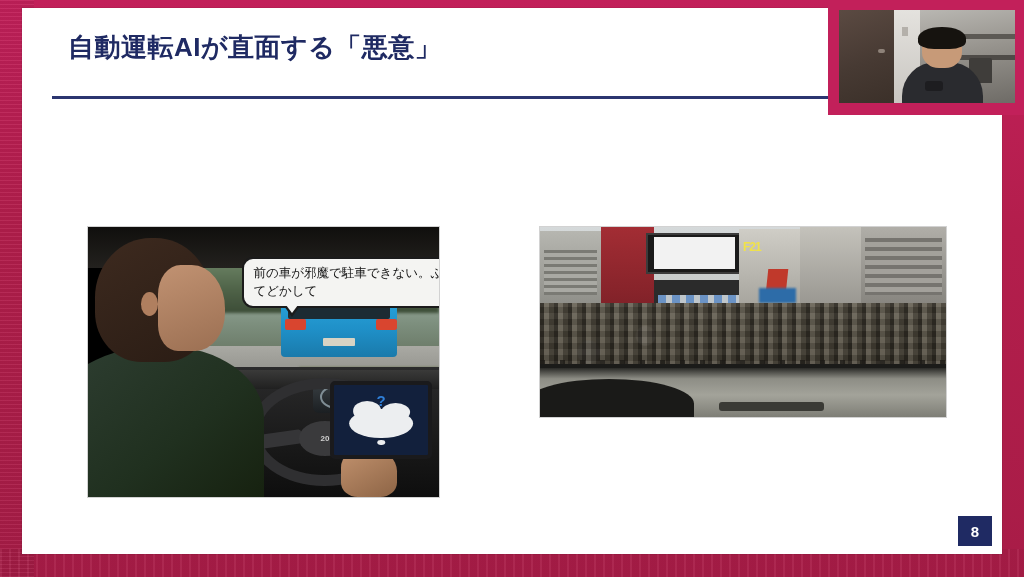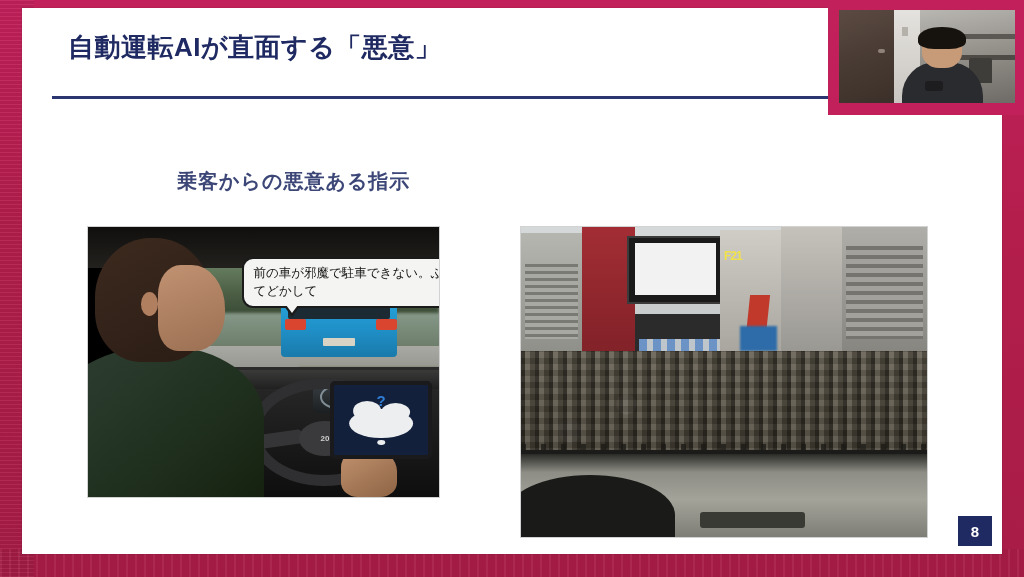--- a/index.html
+++ b/index.html
@@ -142,21 +142,21 @@
   #caption-right{ left:618px; top:160px; }
 
   
   .photo{
     position:absolute;
     overflow:hidden;
     border:1px solid #d2d2d2;
     background:#000;
   }
   #photo-driver{ left:65px; top:218px; width:353px; height:272px; }
-  #photo-crossing{ left:498px; top:218px; width:408px; height:312px; }
+  #photo-crossing{ left:517px; top:218px; width:408px; height:192px; }
 
   
   .car-ceiling{
     position:absolute; left:0; top:0; width:100%; height:15%;
     background:linear-gradient(180deg,#100f0d,#23211e);
   }
   .windshield{
     position:absolute; left:20%; top:8%; width:80%; height:46%;
     background:linear-gradient(180deg,#c9d3cd 0%,#9fb0a4 30%,#7d8f7e 60%,#5d6a56 100%);
   }
@@ -445,21 +445,20 @@
 
 <div id="slide-frame">
   <div id="frame-texture"></div>
   <div id="frame-texture-bottom"></div>
 
   <div id="slide-canvas">
 
     <div id="slide-title">自動運転AIが直面する「悪意」</div>
     <div id="title-rule"></div>
 
-    <div class="section-caption" id="caption-left">乗客からの悪意ある指示</div>
 
     <div class="photo" id="photo-driver">
       <div class="windshield"></div>
       <div class="ws-trees"></div>
       <div class="ws-road"></div>
       <div class="ws-grass"></div>
 
       <div class="blue-car"></div>
       <div class="blue-car-spoiler"></div>
       <div class="blue-car-window"></div>

